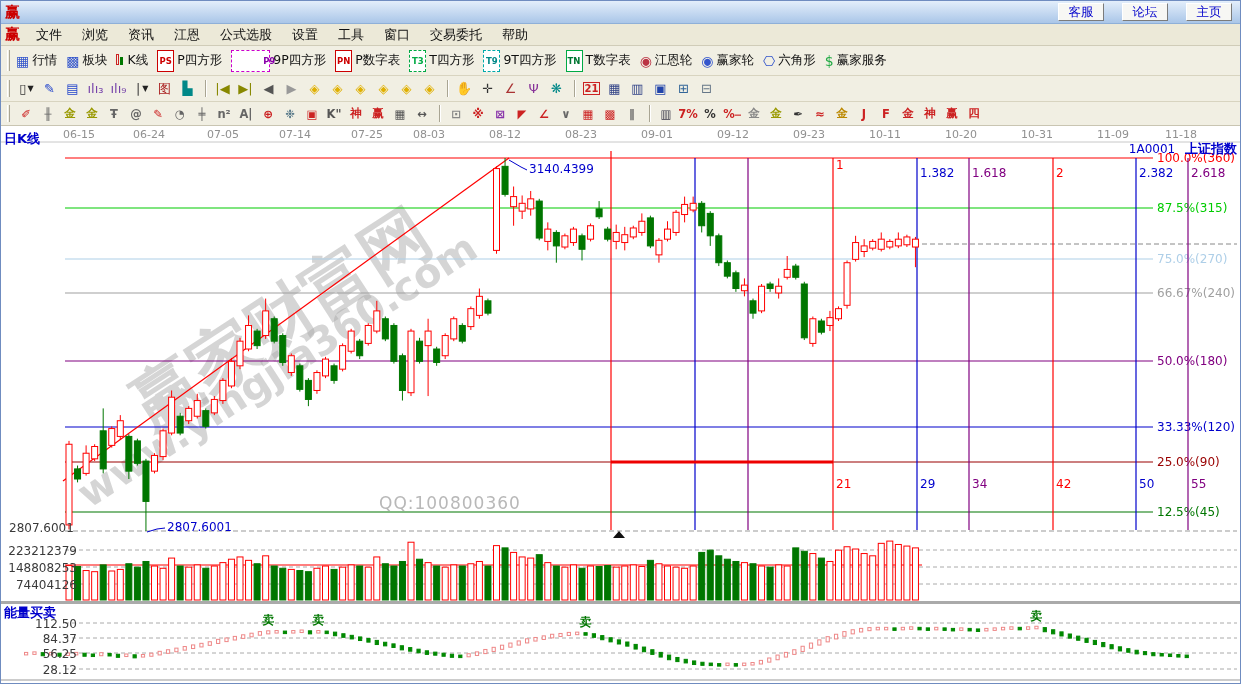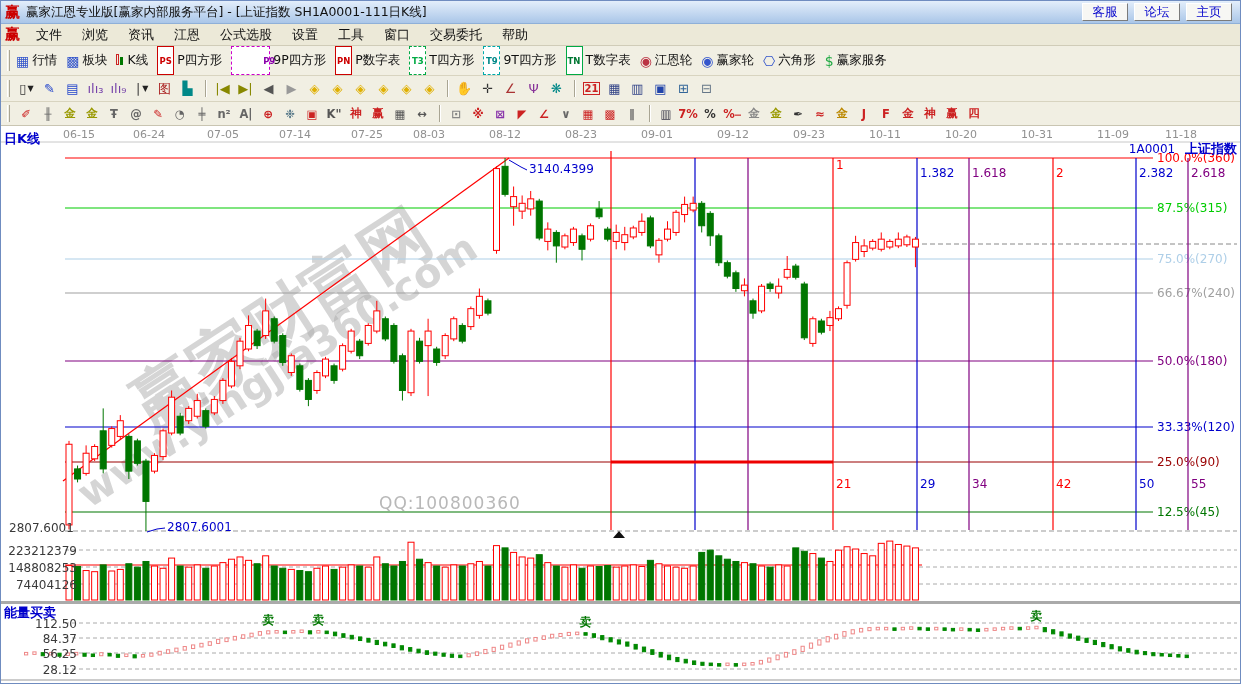--- a/index.html
+++ b/index.html
@@ -5,37 +5,37 @@
   html,body{margin:0;padding:0;background:#dfe7f2;}
   *{box-sizing:border-box;}
   body{font-family:"DejaVu Sans","Liberation Sans",sans-serif;}
   #win{position:relative;width:1241px;height:684px;background:#fff;overflow:hidden;border:1px solid #6f8cc0;}
   
   #titlebar{position:absolute;left:0;top:0;width:1241px;height:23px;
     background:linear-gradient(#e3eefb,#aac6e8);border-bottom:1px solid #8fb0d8;
     display:flex;align-items:center;padding:0 4px;}
   .logo{color:#cc0000;font-weight:bold;font-size:15px;margin-right:6px;line-height:1;}
   #win-title{font-size:12.5px;color:#111;}
-  #tb-buttons{margin-left:auto;display:flex;gap:6px;padding-right:6px;}
+  #tb-buttons{margin-left:auto;display:flex;gap:18px;padding-right:6px;}
   .tb-btn{min-width:46px;height:18px;background:#f7f7f4;border:1px solid;border-color:#fff #7b7b7b #7b7b7b #fff;
     color:#0000cc;font-size:12.5px;display:flex;align-items:center;justify-content:center;cursor:default;}
   
   #menubar{position:absolute;left:0;top:23px;width:1241px;height:22px;background:#ece9d8;
     border-bottom:1px solid #d0ccb8;display:flex;align-items:center;padding:0 4px;}
   .menu-item{font-size:13px;color:#111;padding:2px 10px;}
   
   .toolbar{position:absolute;left:0;width:1241px;background:#f1efe3;display:flex;align-items:center;padding:0 6px;}
   #toolbar1{top:45px;height:30px;border-bottom:1px solid #d8d4c0;}
   #toolbar2{top:75px;height:26px;border-bottom:1px solid #d8d4c0;}
   #toolbar3{top:101px;height:24px;border-bottom:1px solid #c9c5b2;}
   .grip{width:3px;height:70%;border-left:1px solid #fff;border-right:1px solid #a9a593;margin-right:6px;}
   .tsep{width:2px;height:70%;border-left:1px solid #a9a593;border-right:1px solid #fff;margin:0 5px;}
   .tb1-item{display:flex;align-items:center;gap:3px;margin-right:9px;font-size:12.5px;color:#111;white-space:nowrap;}
   .tb1-glyph{font-size:14px;line-height:1;}
-  .tb-box{display:inline-flex;align-items:center;justify-content:center;width:17px;height:29px;
+  .tb-box{display:inline-flex;align-items:center;justify-content:center;width:17px;height:22px;
     font-size:8.5px;font-weight:bold;border:1px solid;background:#fff;}
   .kicon i{display:inline-block;width:3px;margin-right:1px;}
   .kicon .r{height:11px;border:1px solid #cc2222;}
   .kicon .g{height:8px;background:#007700;}
   .tb2-item{display:flex;align-items:center;justify-content:center;width:21px;height:20px;margin-right:2px;
     font-size:13px;}
   .tb2-item.boxed span{border:1px solid #cc2222;padding:0 1px;font-size:10px;font-weight:bold;}
   .drop{font-size:8px;color:#222;margin-left:1px;}
   .tb3-item{display:flex;align-items:center;justify-content:center;width:20px;height:18px;margin-right:2px;
     font-size:11.5px;font-weight:bold;}
@@ -46,21 +46,20 @@
   .blue{color:#0000cc;} .bold{font-weight:bold;}
   .rlab{width:72px;text-align:right;color:#3a3a3a;}
   #qq-wm{color:#b8b8b8;font-size:17px;letter-spacing:1px;margin-left:20px;}
 </style>
 </head>
 <body>
 
 <div id="win">
   <div id="titlebar">
     <span class="logo">赢</span>
-    <span id="win-title">赢家江恩专业版[赢家内部服务平台] - [上证指数  SH1A0001-111日K线]</span>
     <div id="tb-buttons">
         <div class="tb-btn">客服</div>
         <div class="tb-btn">论坛</div>
         <div class="tb-btn">主页</div>
       </div>
   </div>
   <div id="menubar">
     <span class="logo">赢</span>
     <div id="menu-items" style="display:flex">
         <span class="menu-item">文件</span>

